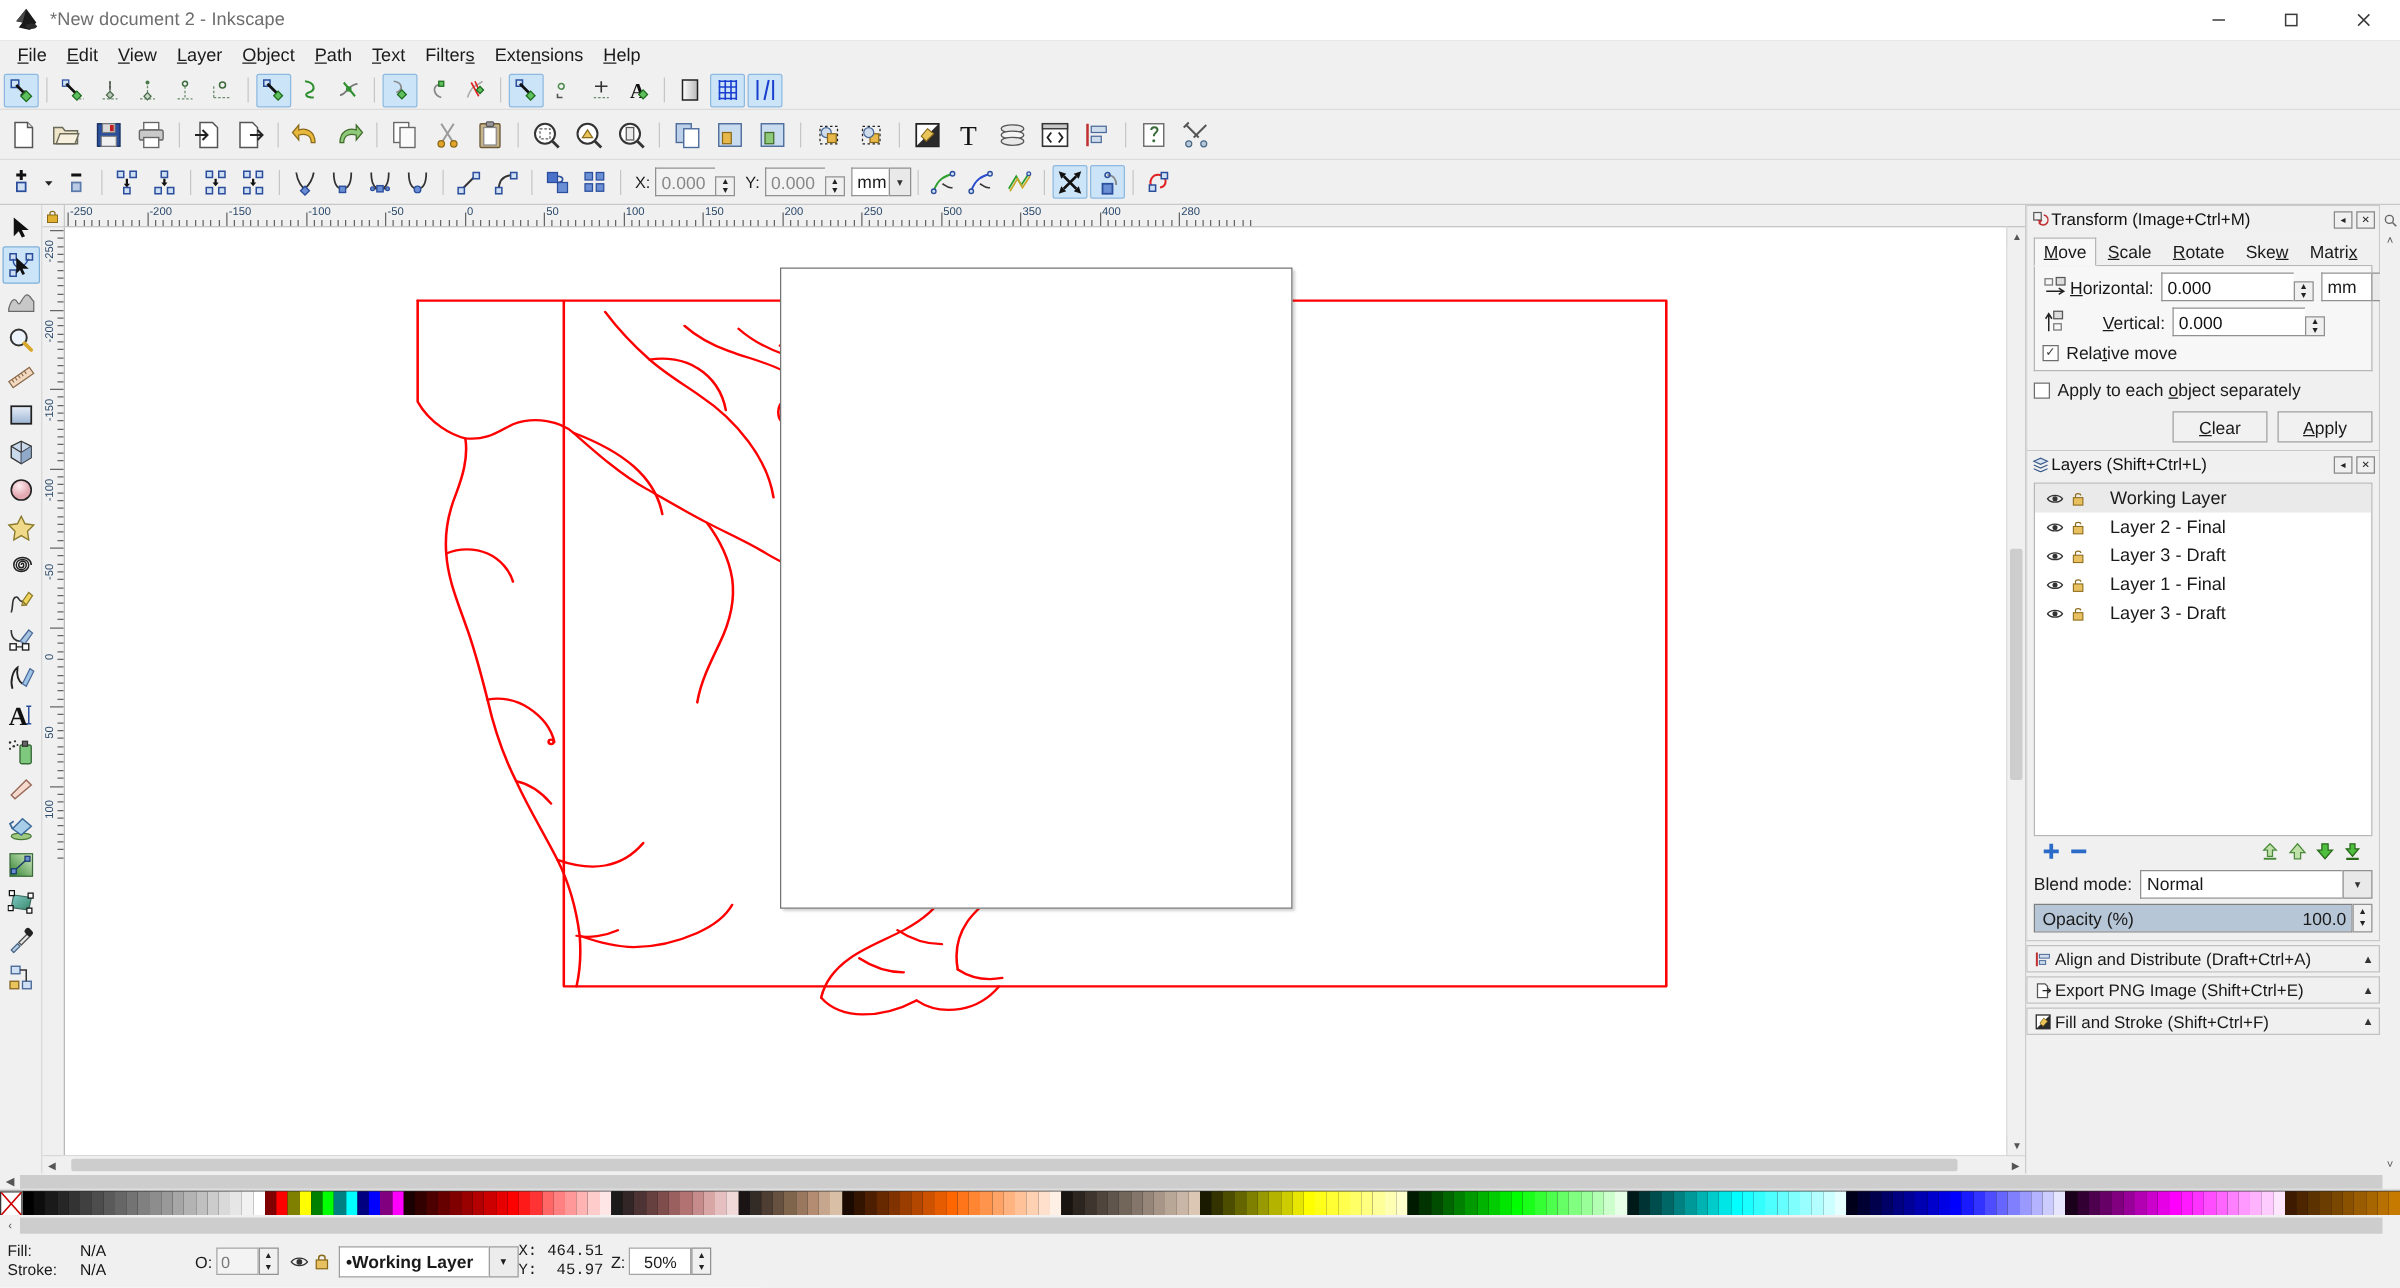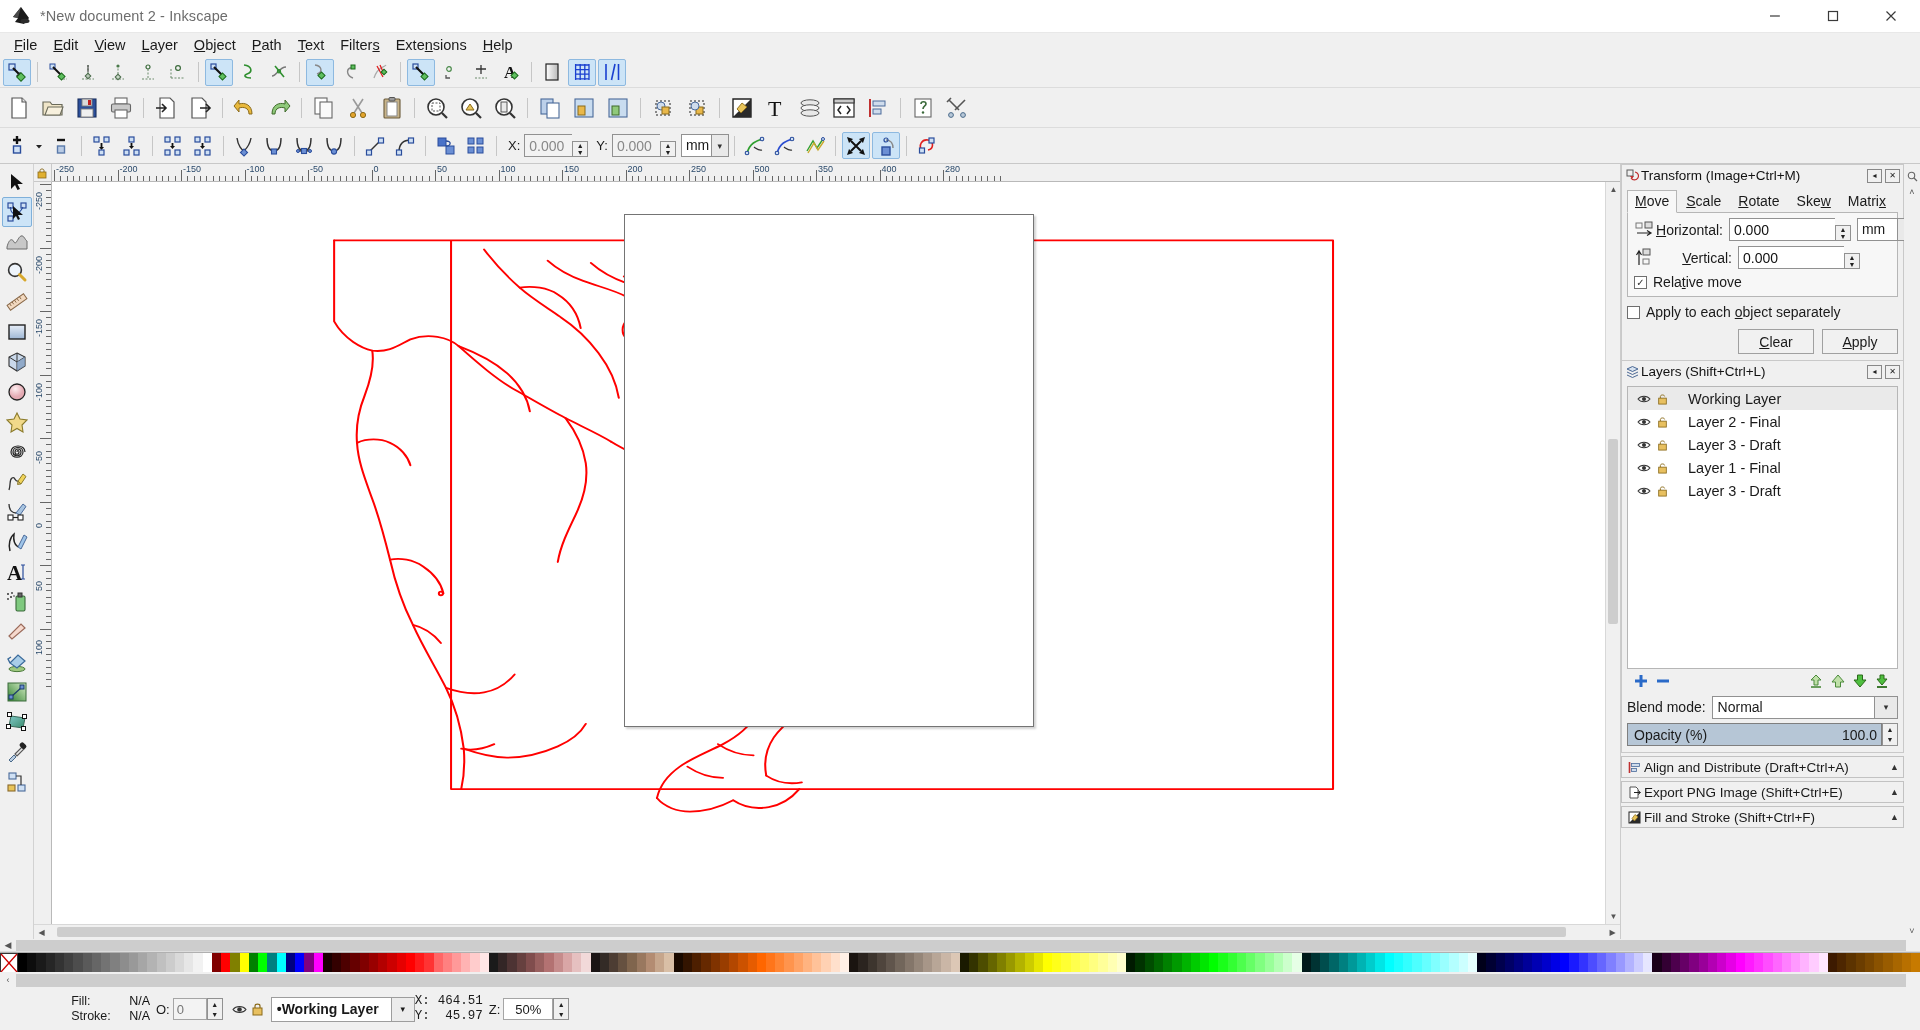--- a/index.html
+++ b/index.html
@@ -179,21 +179,21 @@
   .palette { height: 20px; display: flex; background: #000; flex: none; overflow: hidden; border-top: 1px solid #b0b0b0;}
   .palette .sw { height: 20px; flex: 1 0 auto; }
   .palette .swnone { width: 18px; flex: none; background: #fff; position: relative; }
 
   .palscroll { height: 13px; background: #f0f0f0; display: flex; align-items: center; border-bottom: 1px solid #ddd; flex:none;}
   .palscroll .pa { width: 16px; text-align: center; font-size: 9px; color: #555; }
   .palscroll .ptrack { flex: 1; height: 11px; background: #cdcdcd; margin-right: 14px;}
 
   .statusbar { height: 42px; display: flex; align-items: center; background: #f0f0f0; flex: none; }
   .fillstroke { width: 150px; font-size: 12.5px; padding-left: 6px; line-height: 15px; }
-  .fillstroke .fsrow { display: flex; justify-content: flex-end; }
+  .fillstroke .fsrow { display: flex; }
   .fillstroke .fsl { width: 58px; }
   .fillstroke .fsv { color: #111; }
   .ogroup { display: flex; align-items: center; margin-left: 6px; }
   .ogroup .olab { font-size: 13px; margin-right: 3px; }
   .ogroup input { width: 34px; height: 22px; border: 1px solid #a5a5a5; background: #f3f3f3; font-size: 13px; padding: 0 3px; color: #777; }
   .ogroup .spinbtns { height: 22px; }
   .statusicons { display: flex; align-items: center; margin-left: 8px; }
   .statusicons .si { width: 18px; display: flex; align-items: center; justify-content: center; }
   .layercombo { display: flex; align-items: stretch; margin-left: 4px; }
   .layercombo .lval { width: 120px; height: 25px; border: 1px solid #9d9d9d; border-right: none; background: #fff; font-size: 14px; font-weight: bold; padding: 3px 5px; display: flex; align-items: center; }

